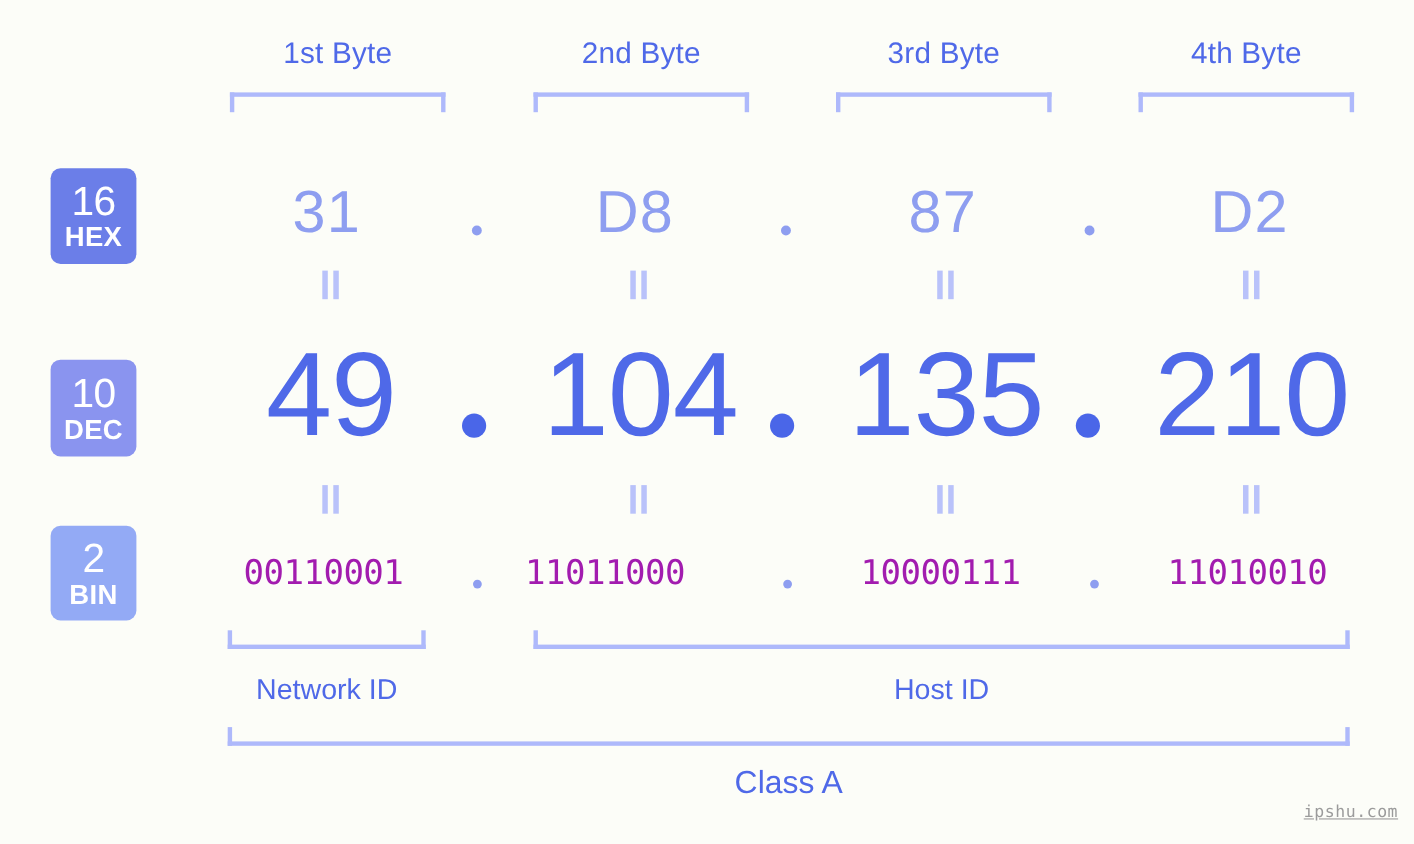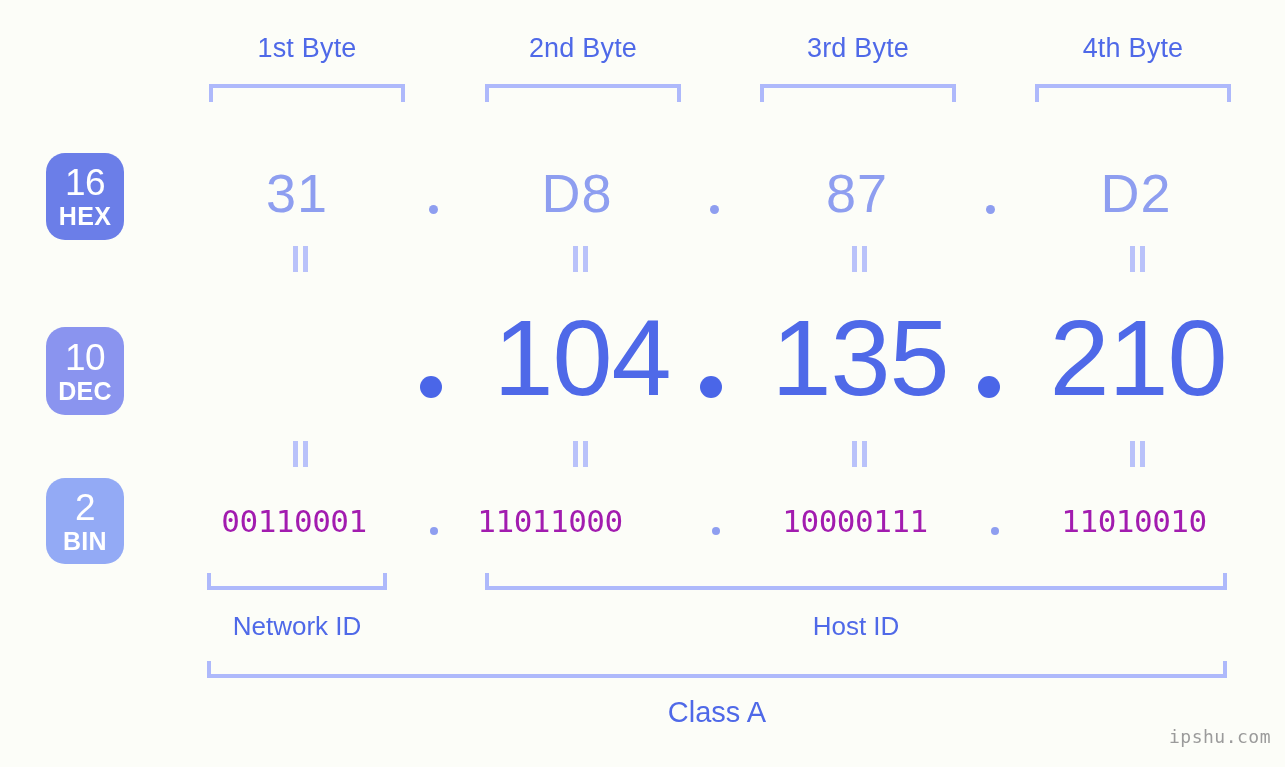--- a/index.html
+++ b/index.html
@@ -47,21 +47,21 @@
     border-left: 4px solid #aeb9fb;
     border-right: 4px solid #aeb9fb;
     box-sizing: border-box;
   }
 
   
   .badge {
     position: absolute;
     left: 46px;
     width: 78px;
-    border-radius: 19px;
+    border-radius: 9px;
     color: #ffffff;
     display: flex;
     flex-direction: column;
     align-items: center;
     justify-content: center;
     line-height: 1;
     box-sizing: border-box;
   }
   .badge .num {
     font-size: 37px;
@@ -184,23 +184,24 @@
     font-size: 29px;
     color: #4f69e8;
   }
 
   
   #watermark {
     position: absolute;
     right: 14px;
     bottom: 20px;
     font-family: "DejaVu Sans Mono", monospace;
-    font-size: 18px;
+    font-size: 15px;
     color: #9b9b9b;
     letter-spacing: 0.5px;
+    text-decoration: underline;
   }
 </style>
 </head>
 <body>
 
 <div id="stage">
 
   <div class="byte-label" style="left:209px">1st Byte</div>
   <div class="byte-label" style="left:485px">2nd Byte</div>
   <div class="byte-label" style="left:760px">3rd Byte</div>
@@ -245,20 +246,21 @@
   <div class="eq" style="left:848px; top:246px">
       <i></i>
       <i></i>
     </div>
   <div class="eq" style="left:1126px; top:246px">
       <i></i>
       <i></i>
     </div>
 
   <div class="row" id="row-dec">
+    <div class="dec-cell" style="left:213px; width:176px">49</div>
     <div class="dec-dot" style="left:420px"></div>
     <div class="dec-cell" style="left:470px; width:224px">104</div>
     <div class="dec-dot" style="left:700px"></div>
     <div class="dec-cell" style="left:748px; width:224px">135</div>
     <div class="dec-dot" style="left:978px"></div>
     <div class="dec-cell" style="left:1026px; width:224px">210</div>
   </div>
 
   <div class="eq" style="left:289px;  top:441px">
       <i></i>

